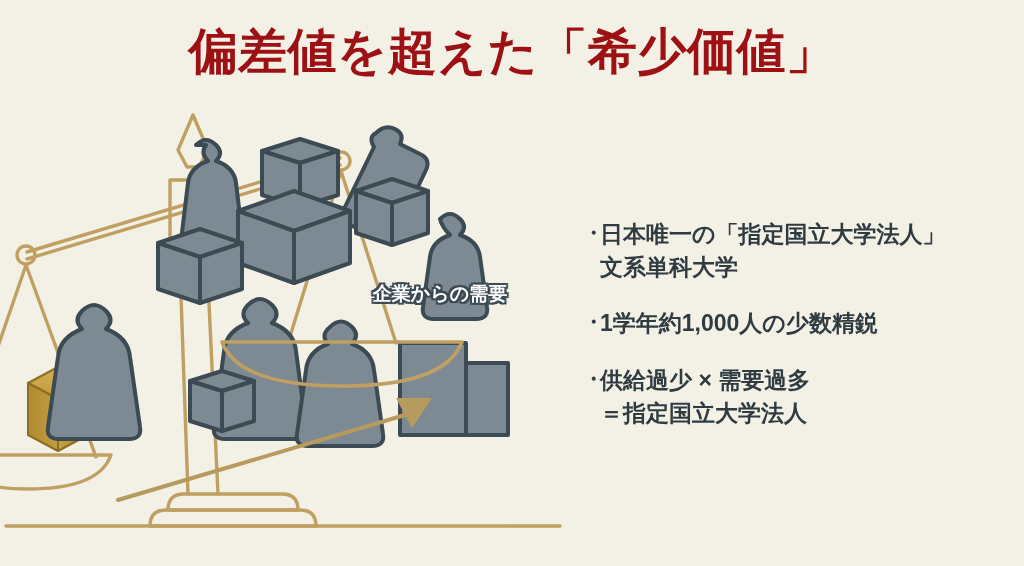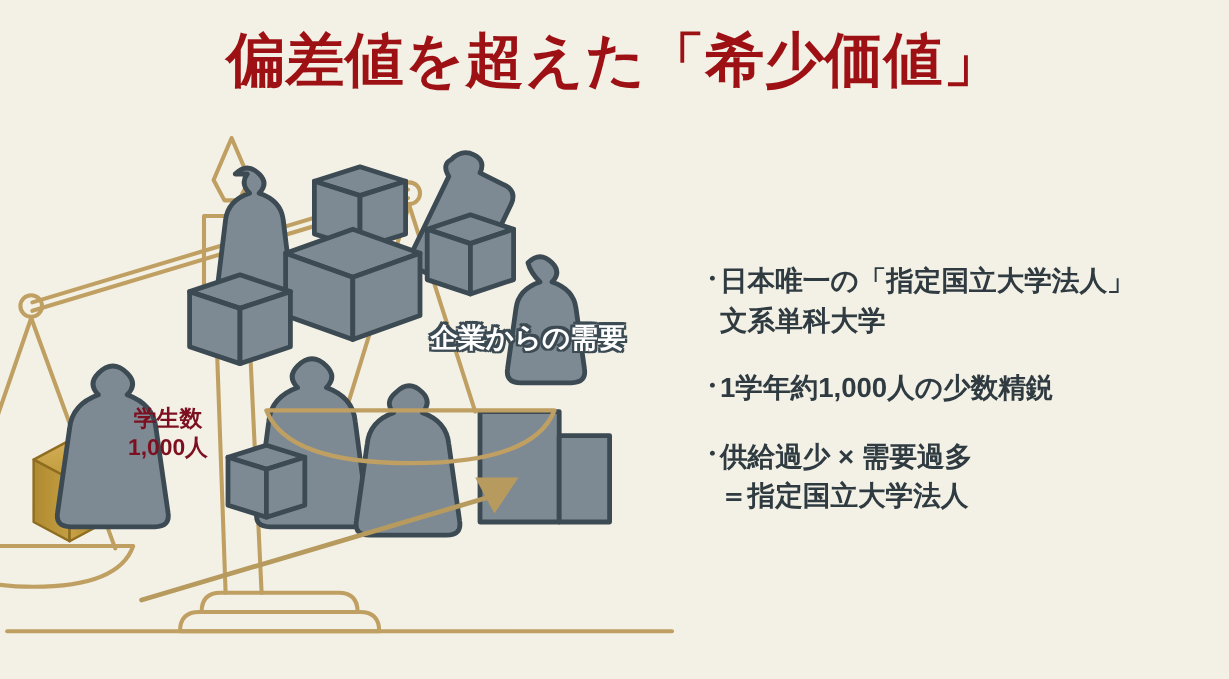--- a/index.html
+++ b/index.html
@@ -48,24 +48,24 @@
     text-align: center;
     color: #7d1020;
     font-size: 19px;
     font-weight: bold;
     line-height: 1.28;
     white-space: pre-line;
   }
   #right-pan-label {
     position: absolute;
     left: 340px;
-    top: 269px;
+    top: 284px;
     width: 200px;
     text-align: center;
-    font-size: 23px;
+    font-size: 19px;
     font-weight: bold;
     color: #ffffff;
     line-height: 1.1;
     text-shadow:
       -2px -2px 0 #3c4a53, 2px -2px 0 #3c4a53,
       -2px  2px 0 #3c4a53, 2px  2px 0 #3c4a53,
       -2px  0   0 #3c4a53, 2px  0   0 #3c4a53,
        0   -2px 0 #3c4a53, 0    2px 0 #3c4a53;
   }
   
@@ -210,22 +210,20 @@
     <g fill="none" stroke="#c0a062" stroke-width="3.6" stroke-linecap="round" stroke-linejoin="round">
       <path d="M222 247 H462 q-17 44 -120 44 q-103 0 -120 -44 Z"></path>
     </g>
 
     <g>
       <line x1="118" y1="405" x2="405" y2="320" stroke="#b79a5e" stroke-width="4" stroke-linecap="round"></line>
       <polygon points="432,303 396,303 412,333" fill="#b79a5e"></polygon>
     </g>
   </svg>
 
-  <div id="left-pan-label">学生数
-1,000人</div>
   <div id="right-pan-label">企業からの需要</div>
 
   <div id="bullets">
     <div class="bullet">
       <span class="dot">・</span>
       <span class="btext">日本唯一の「指定国立大学法人」
 文系単科大学</span>
     </div>
     <div class="bullet">
       <span class="dot">・</span>

